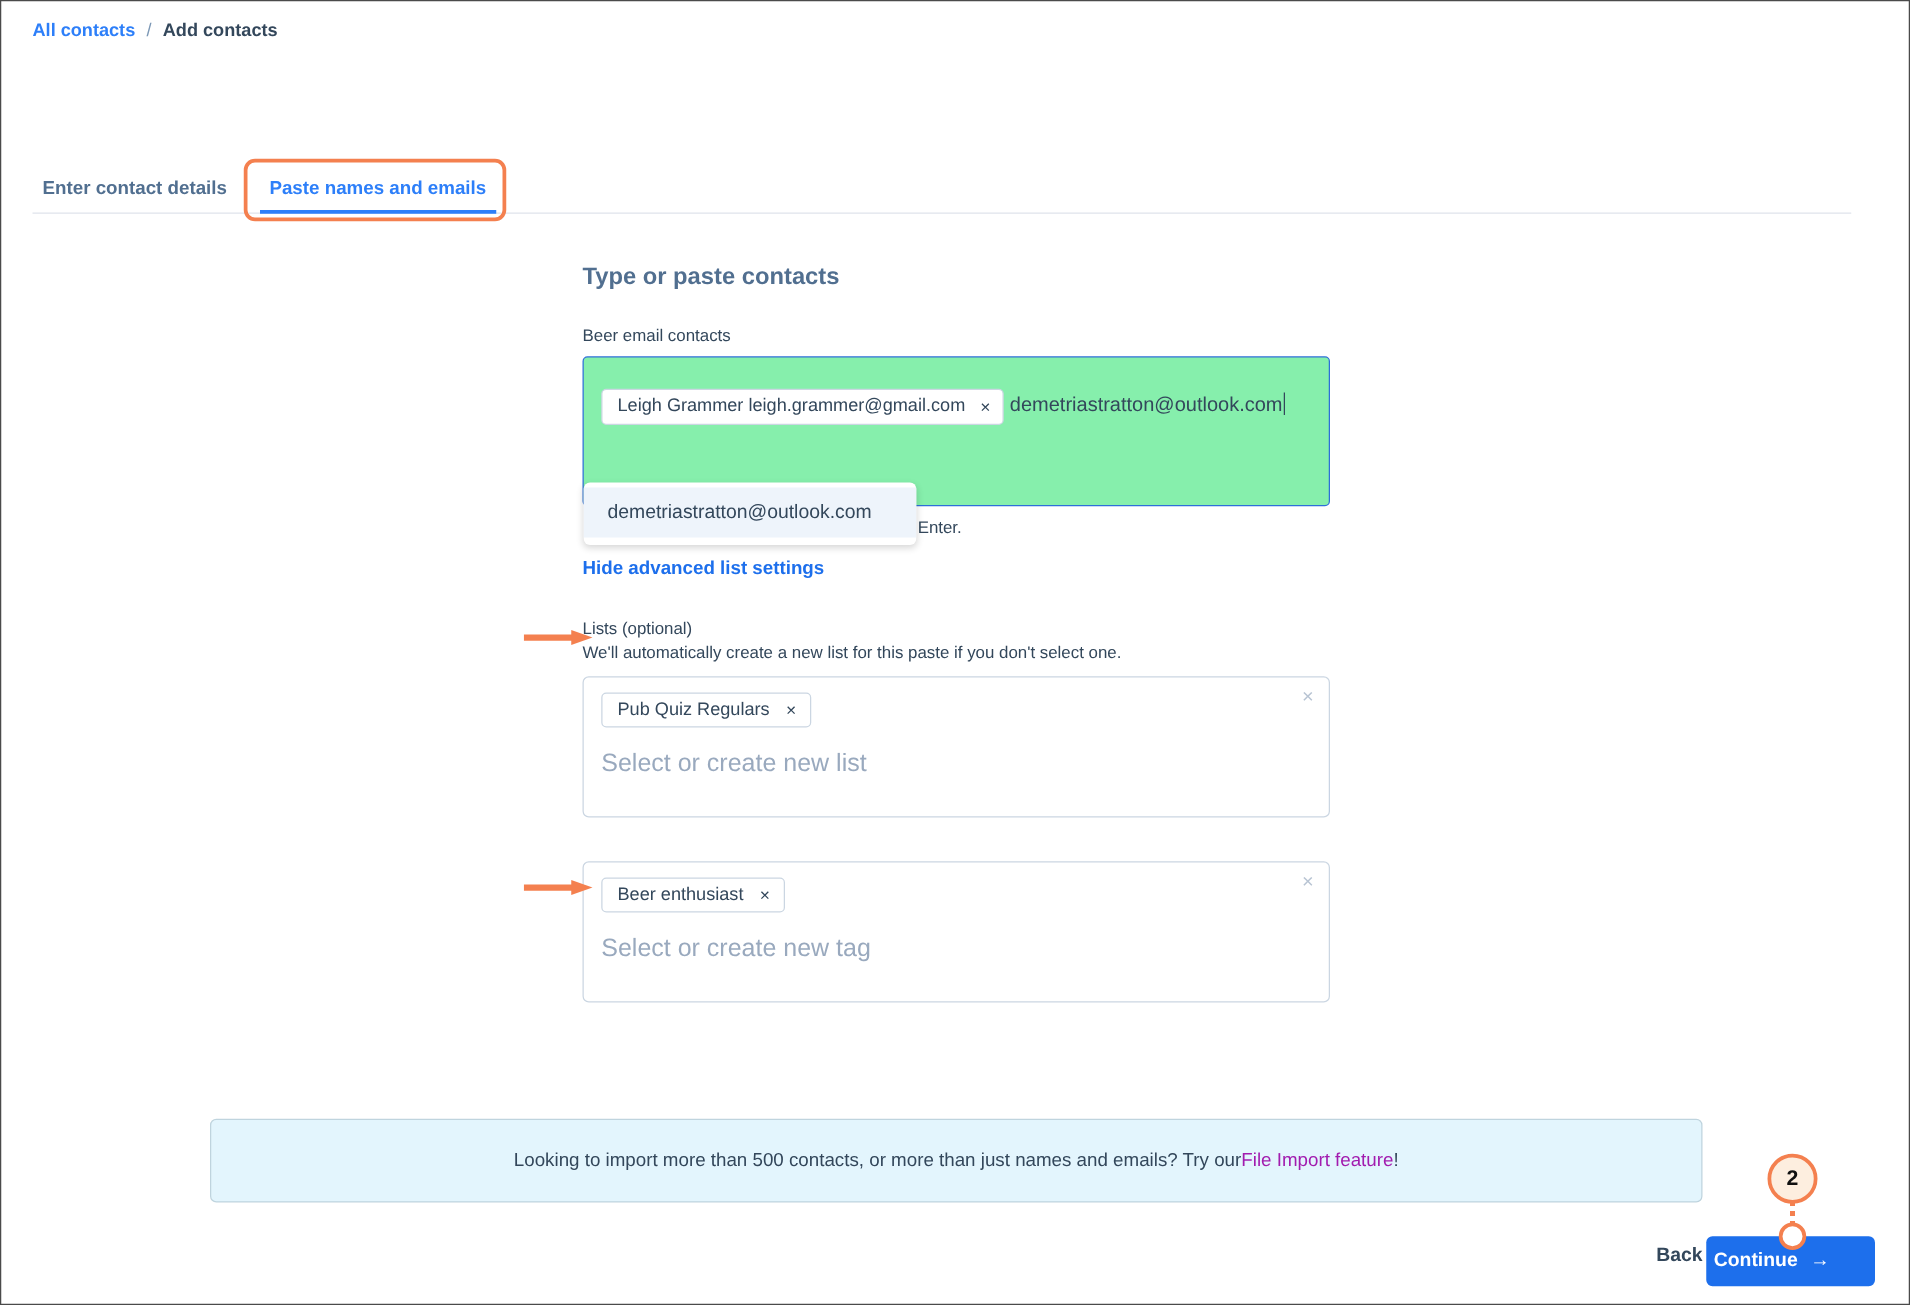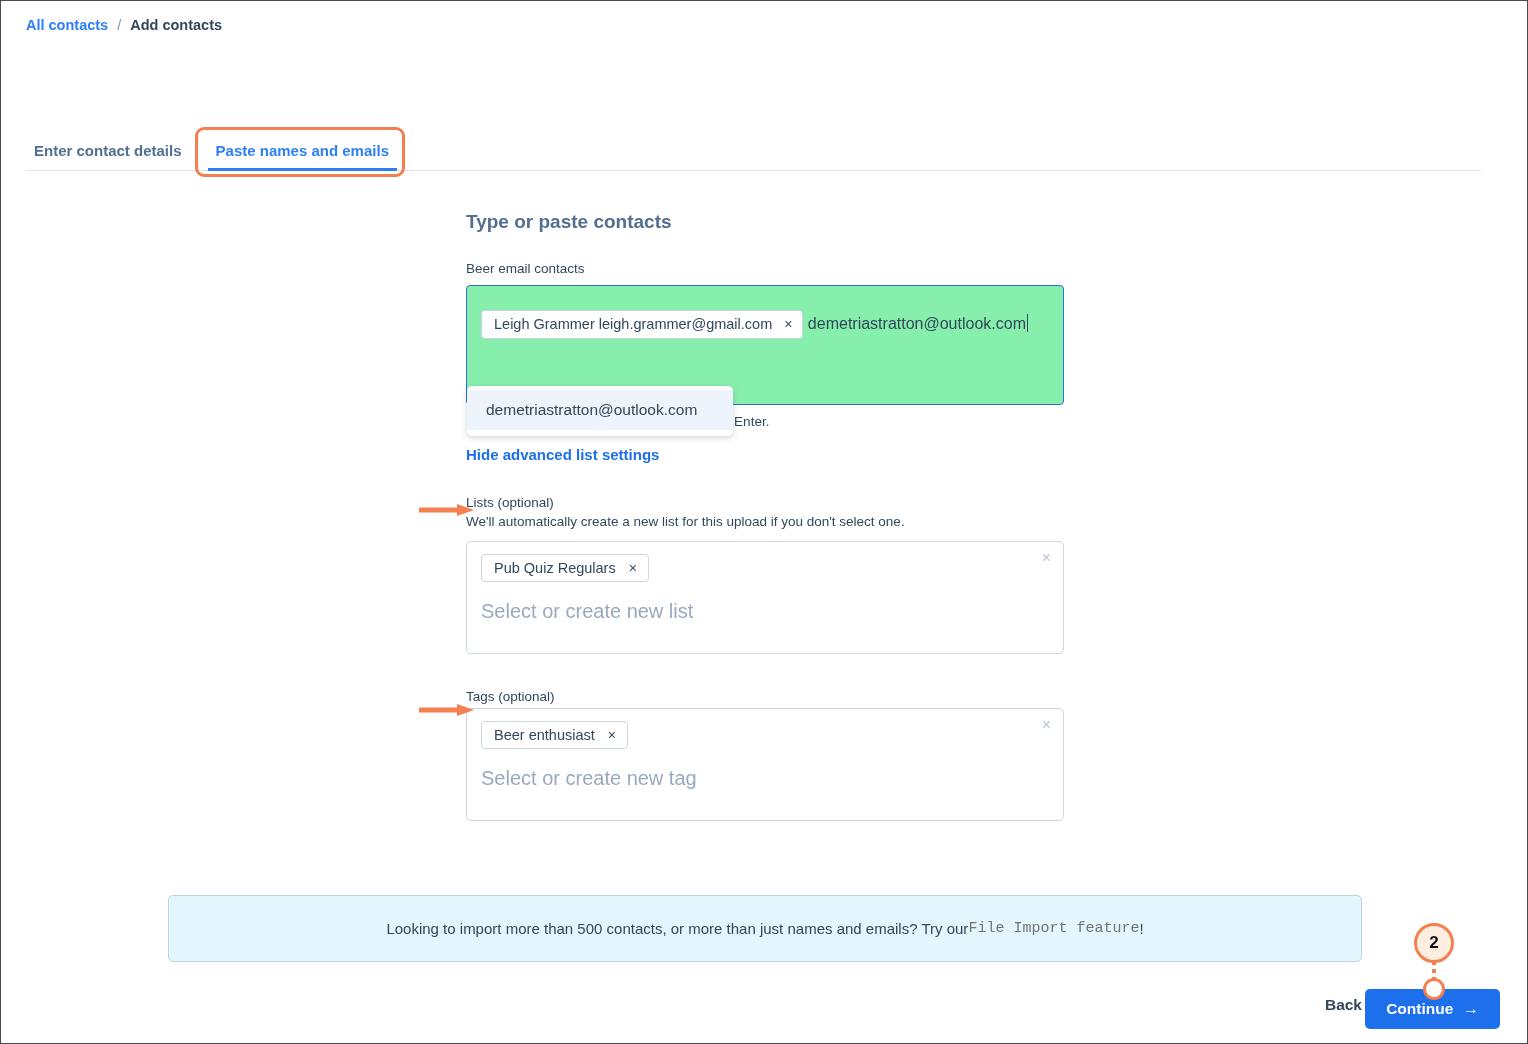--- a/index.html
+++ b/index.html
@@ -193,36 +193,36 @@
   .banner {
     position:absolute;
     left:167px; top:894px;
     width:1194px; height:67px;
     background:#e3f5fd;
     border:1px solid #bfd4de;
     border-radius:5px;
     display:flex; align-items:center; justify-content:center;
     font-size:15px; color:#33475b;
   }
-  .banner a { color:#737373; text-decoration:none; cursor:pointer;font-family:Liberation Mono, monospace; }
+  .banner a { color:#a21caf; text-decoration:none; cursor:pointer; }
 
   
   .btn-back {
     position:absolute; right:165px; top:995px;
     font-size:15.5px; font-weight:700; color:#33475b;
     cursor:pointer;
   }
   .btn-continue {
     position:absolute; left:1364px; top:988px;
     width:135px; height:40px;
     background:#1d6fec; color:#fff;
     border:none; border-radius:5px;
     font-family:"Liberation Sans", sans-serif;
     font-size:15.5px; font-weight:700;
-    display:flex; align-items:center; justify-content:center; gap:10px;
+    display:flex; align-items:center; gap:10px;
     cursor:pointer;
   }
 
   
   .callout {
     position:absolute; left:1413px; top:922px;
     width:40px; height:40px;
     border-radius:50%;
     background:#fdeedf;
     border:3px solid #f4804f;
@@ -281,34 +281,33 @@
       <div class="dropdown">
         <div class="dropdown-item">demetriastratton@outlook.com</div>
       </div>
     </div>
 
     <div class="adv-link">Hide advanced list settings</div>
 
     
     <div class="group">
       <div class="group-label">Lists (optional)</div>
-      <div class="group-help">We'll automatically create a new list for this upload if you don't select one.</div>
+      <div class="group-help">We'll automatically create a new list for this paste if you don't select one.</div>
       <div class="multiselect">
         <span class="ms-chip">
           <span>Pub Quiz Regulars</span>
           <span class="chip-x">×</span>
         </span>
         <div class="ms-placeholder">Select or create new list</div>
         <span class="ms-clear">×</span>
       </div>
     </div>
 
     
     <div class="group" style="margin-top:35px;">
-      <div class="group-label">Tags (optional)</div>
       <div class="multiselect">
         <span class="ms-chip">
           <span>Beer enthusiast</span>
           <span class="chip-x">×</span>
         </span>
         <div class="ms-placeholder">Select or create new tag</div>
         <span class="ms-clear">×</span>
       </div>
     </div>
 

